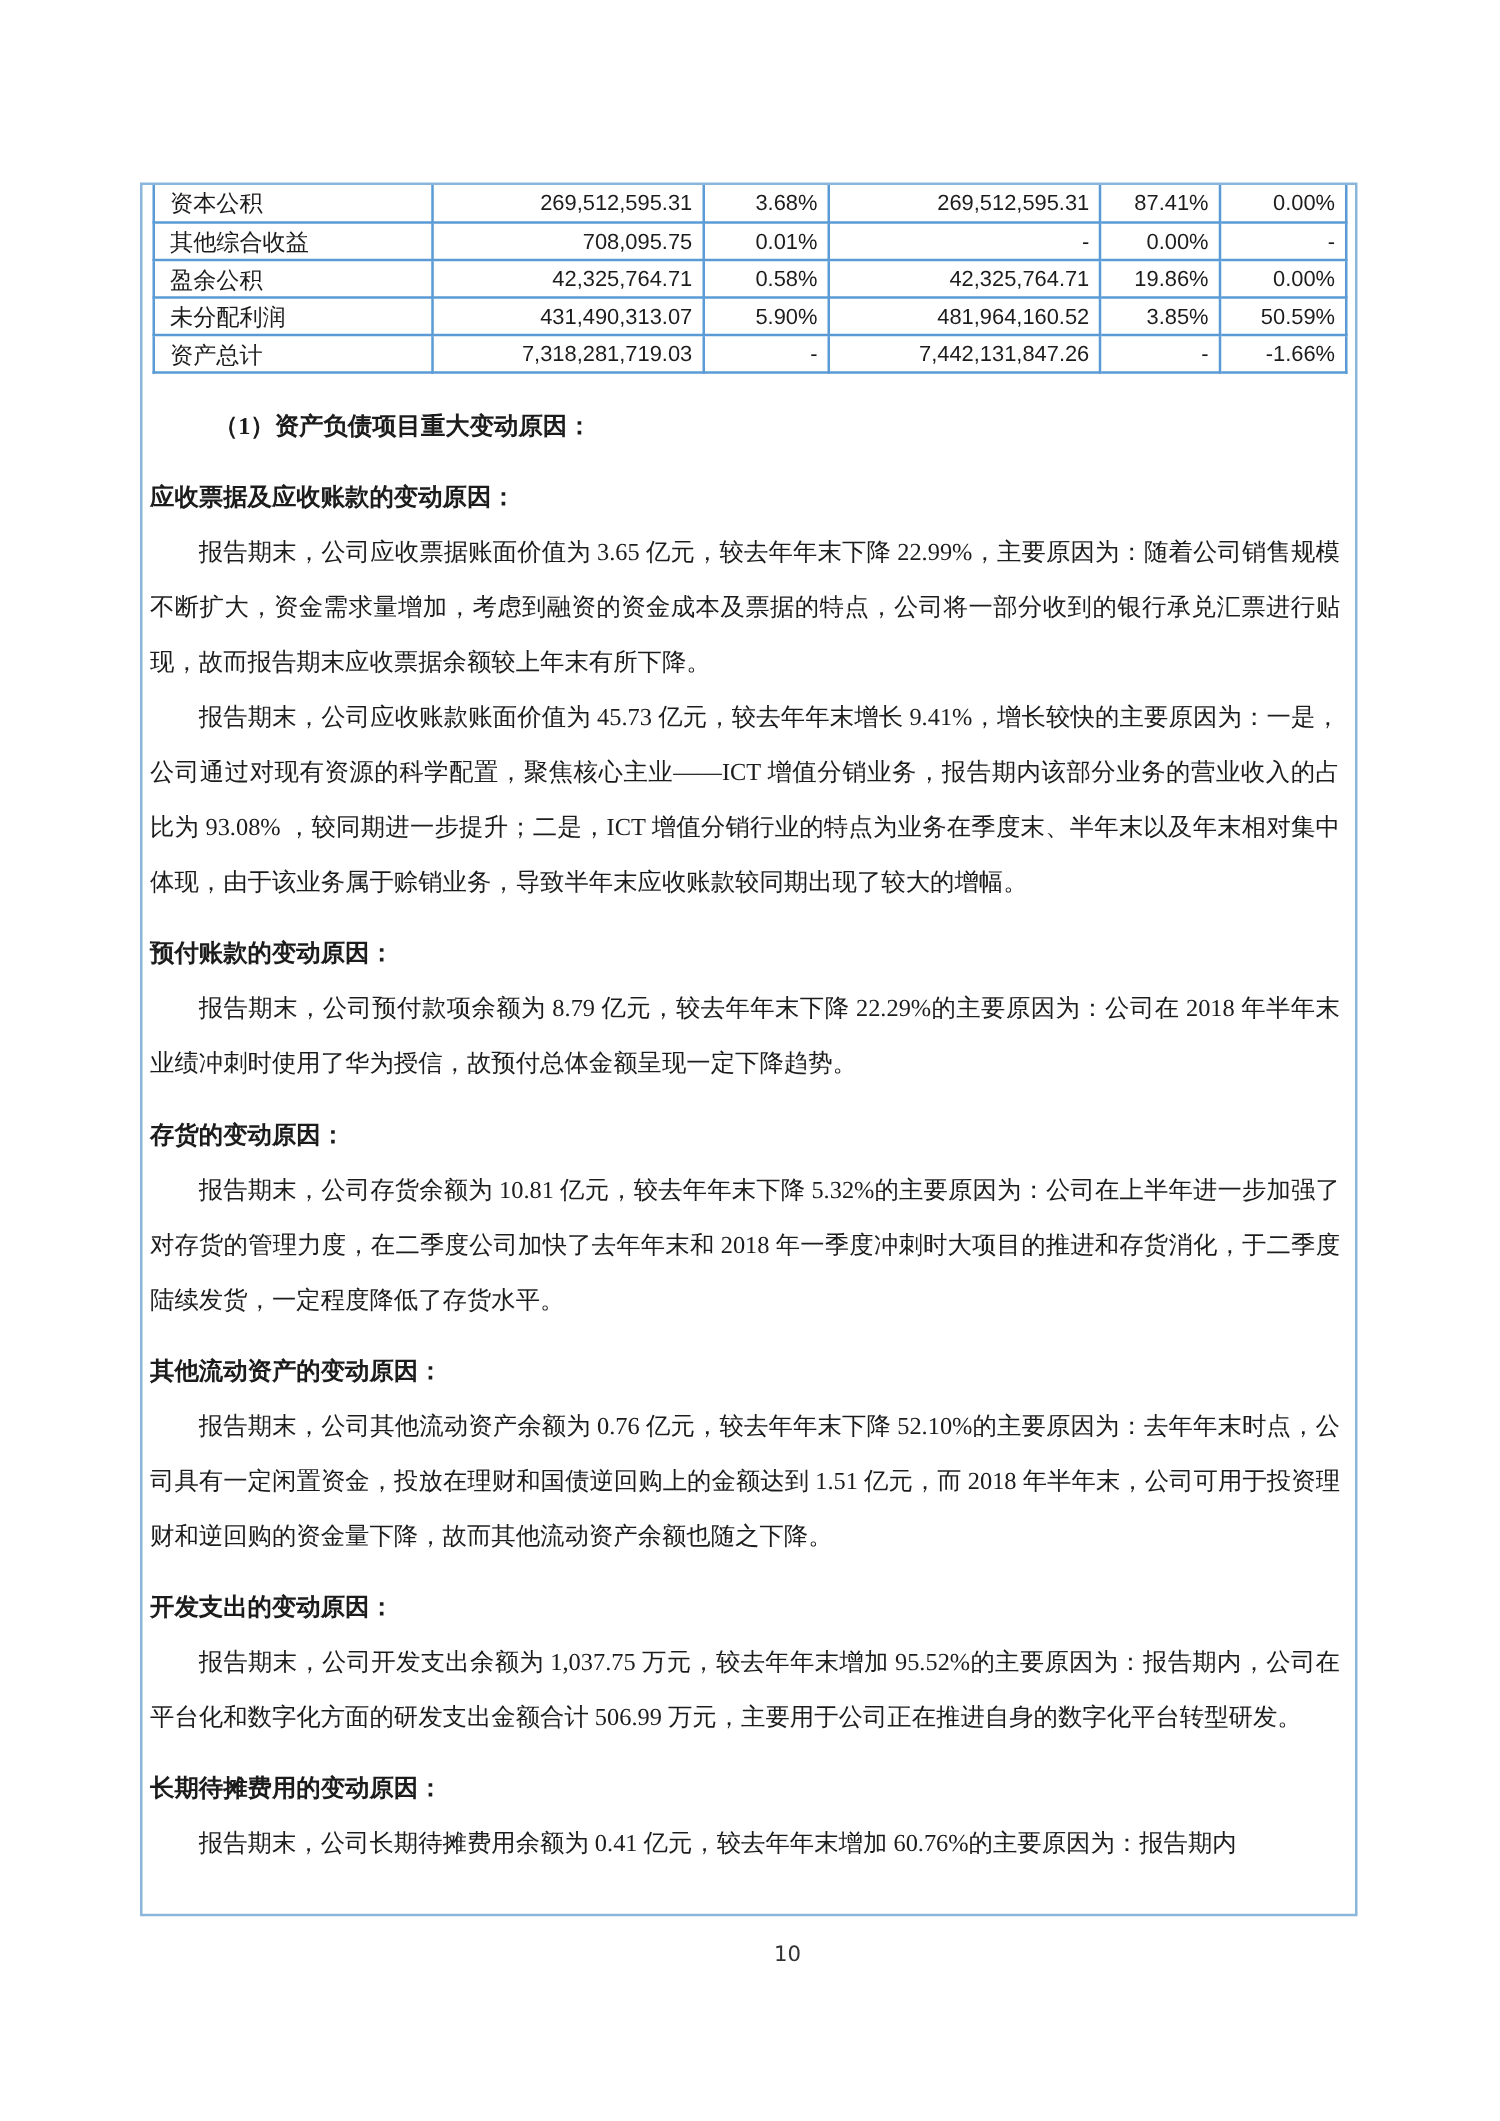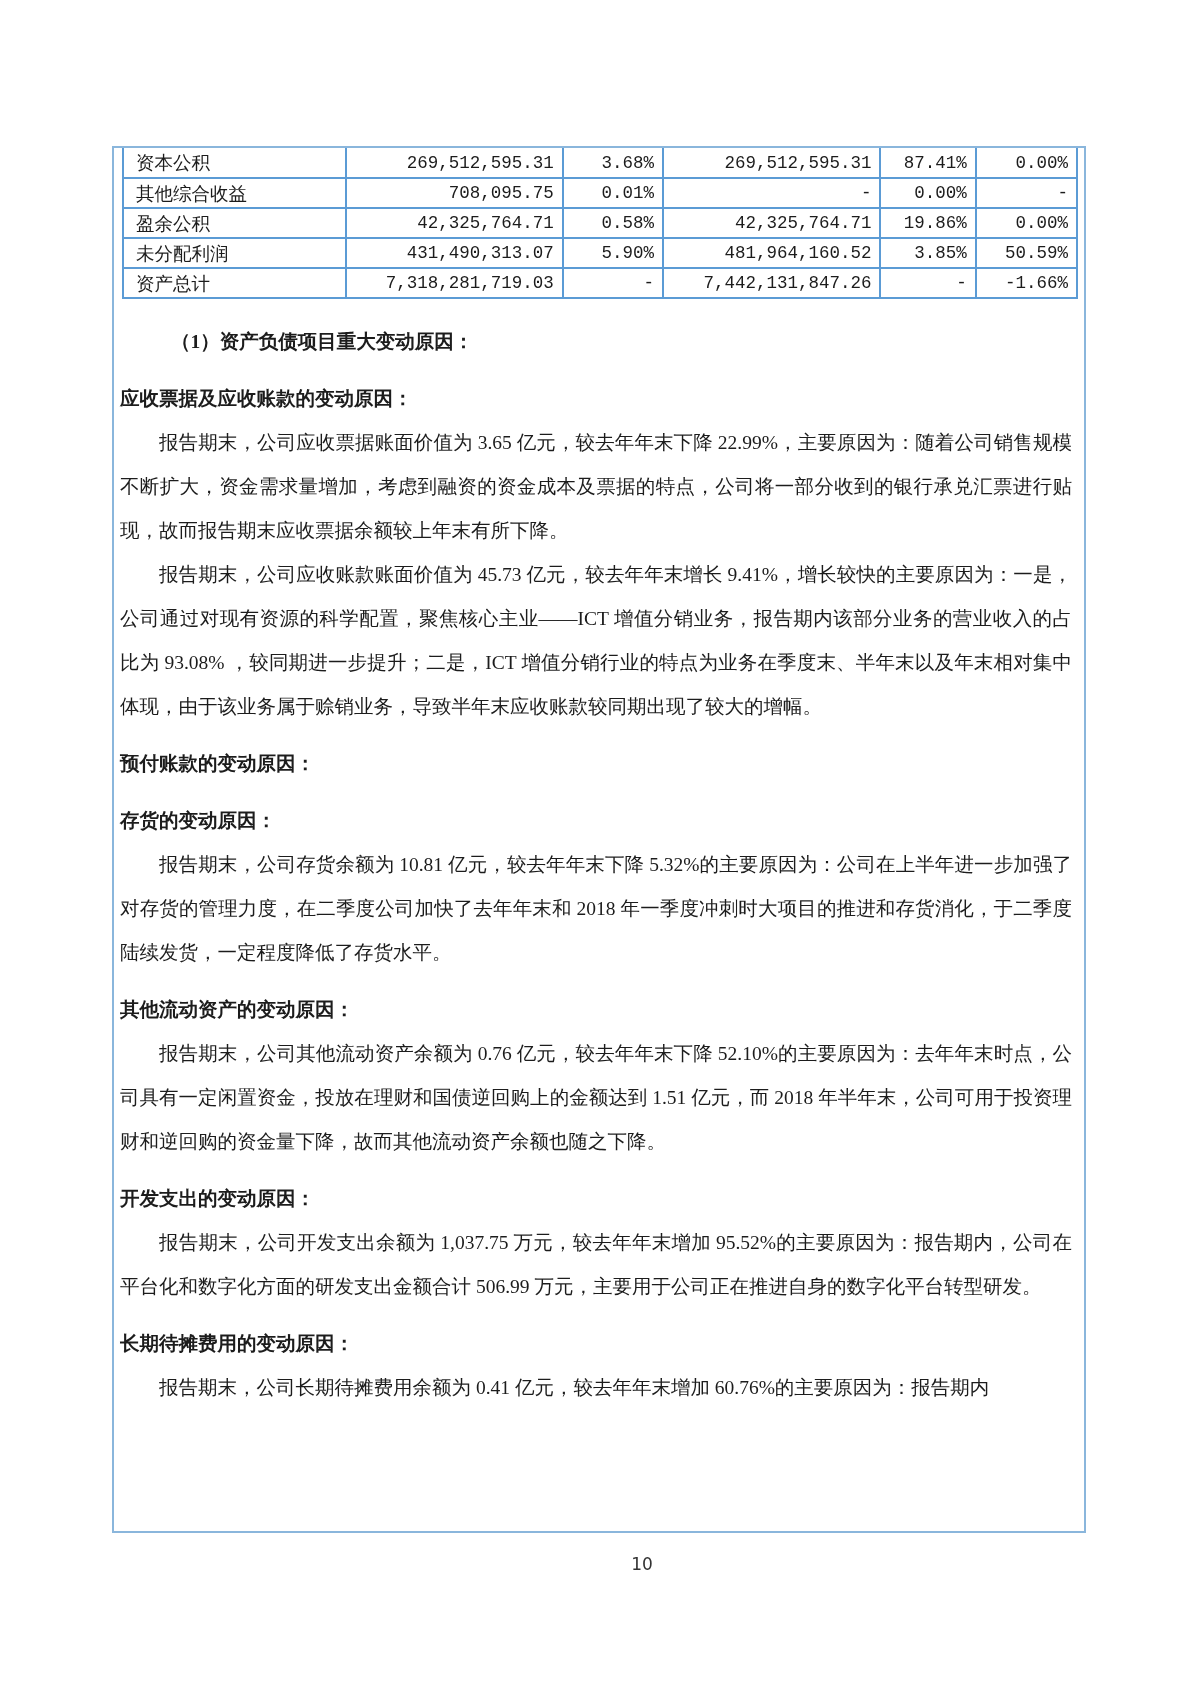--- a/index.html
+++ b/index.html
@@ -39,21 +39,21 @@
     vertical-align: middle;
   }
   table.fin-table tr:first-child td { border-top: none; border-radius: 10px; }
   table.fin-table td.label {
     text-align: left;
     padding-left: 12px;
     font-family: "Liberation Serif", "DejaVu Serif", serif;
   }
   table.fin-table td.num {
     text-align: right;
-    font-family: Liberation Mono, monospace;
+    font-family: Liberation Sans, sans-serif;
     font-size: 17.5px;
   }
   
   .text-area {
     padding: 8px 12px 0 6px;
   }
   .sec-heading {
     font-weight: bold;
     font-size: 19.5px;
     line-height: 44px;
@@ -64,21 +64,21 @@
   .body-para {
     font-size: 19.5px;
     line-height: 44px;
     text-align: justify;
     text-indent: 2em;
     margin: 0;
   }
   .page-number {
     position: absolute;
     top: 1554px;
-    left: 572px;
+    left: 560px;
     width: 140px;
     text-align: center;
     font-size: 17px;
     font-family: "DejaVu Sans", "Liberation Sans", sans-serif;
     color: #333333;
   }
 </style>
 </head>
 <body>
 
@@ -136,20 +136,21 @@
         </tr>
       </tbody>
   </table>
 
   <div class="text-area">
       <div class="sec-heading numbered">（1）资产负债项目重大变动原因：</div>
       <div class="sec-heading">应收票据及应收账款的变动原因：</div>
       <div class="body-para">报告期末，公司应收票据账面价值为 3.65 亿元，较去年年末下降 22.99%，主要原因为：随着公司销售规模不断扩大，资金需求量增加，考虑到融资的资金成本及票据的特点，公司将一部分收到的银行承兑汇票进行贴现，故而报告期末应收票据余额较上年末有所下降。</div>
       <div class="body-para">报告期末，公司应收账款账面价值为 45.73 亿元，较去年年末增长 9.41%，增长较快的主要原因为：一是，公司通过对现有资源的科学配置，聚焦核心主业——ICT 增值分销业务，报告期内该部分业务的营业收入的占比为 93.08% ，较同期进一步提升；二是，ICT 增值分销行业的特点为业务在季度末、半年末以及年末相对集中体现，由于该业务属于赊销业务，导致半年末应收账款较同期出现了较大的增幅。</div>
       <div class="sec-heading">预付账款的变动原因：</div>
+      <div class="body-para">报告期末，公司预付款项余额为 8.79 亿元，较去年年末下降 22.29%的主要原因为：公司在 2018 年半年末业绩冲刺时使用了华为授信，故预付总体金额呈现一定下降趋势。</div>
       <div class="sec-heading">存货的变动原因：</div>
       <div class="body-para">报告期末，公司存货余额为 10.81 亿元，较去年年末下降 5.32%的主要原因为：公司在上半年进一步加强了对存货的管理力度，在二季度公司加快了去年年末和 2018 年一季度冲刺时大项目的推进和存货消化，于二季度陆续发货，一定程度降低了存货水平。</div>
       <div class="sec-heading">其他流动资产的变动原因：</div>
       <div class="body-para">报告期末，公司其他流动资产余额为 0.76 亿元，较去年年末下降 52.10%的主要原因为：去年年末时点，公司具有一定闲置资金，投放在理财和国债逆回购上的金额达到 1.51 亿元，而 2018 年半年末，公司可用于投资理财和逆回购的资金量下降，故而其他流动资产余额也随之下降。</div>
       <div class="sec-heading">开发支出的变动原因：</div>
       <div class="body-para">报告期末，公司开发支出余额为 1,037.75 万元，较去年年末增加 95.52%的主要原因为：报告期内，公司在平台化和数字化方面的研发支出金额合计 506.99 万元，主要用于公司正在推进自身的数字化平台转型研发。</div>
       <div class="sec-heading">长期待摊费用的变动原因：</div>
       <div class="body-para">报告期末，公司长期待摊费用余额为 0.41 亿元，较去年年末增加 60.76%的主要原因为：报告期内</div>
     </div>
 

